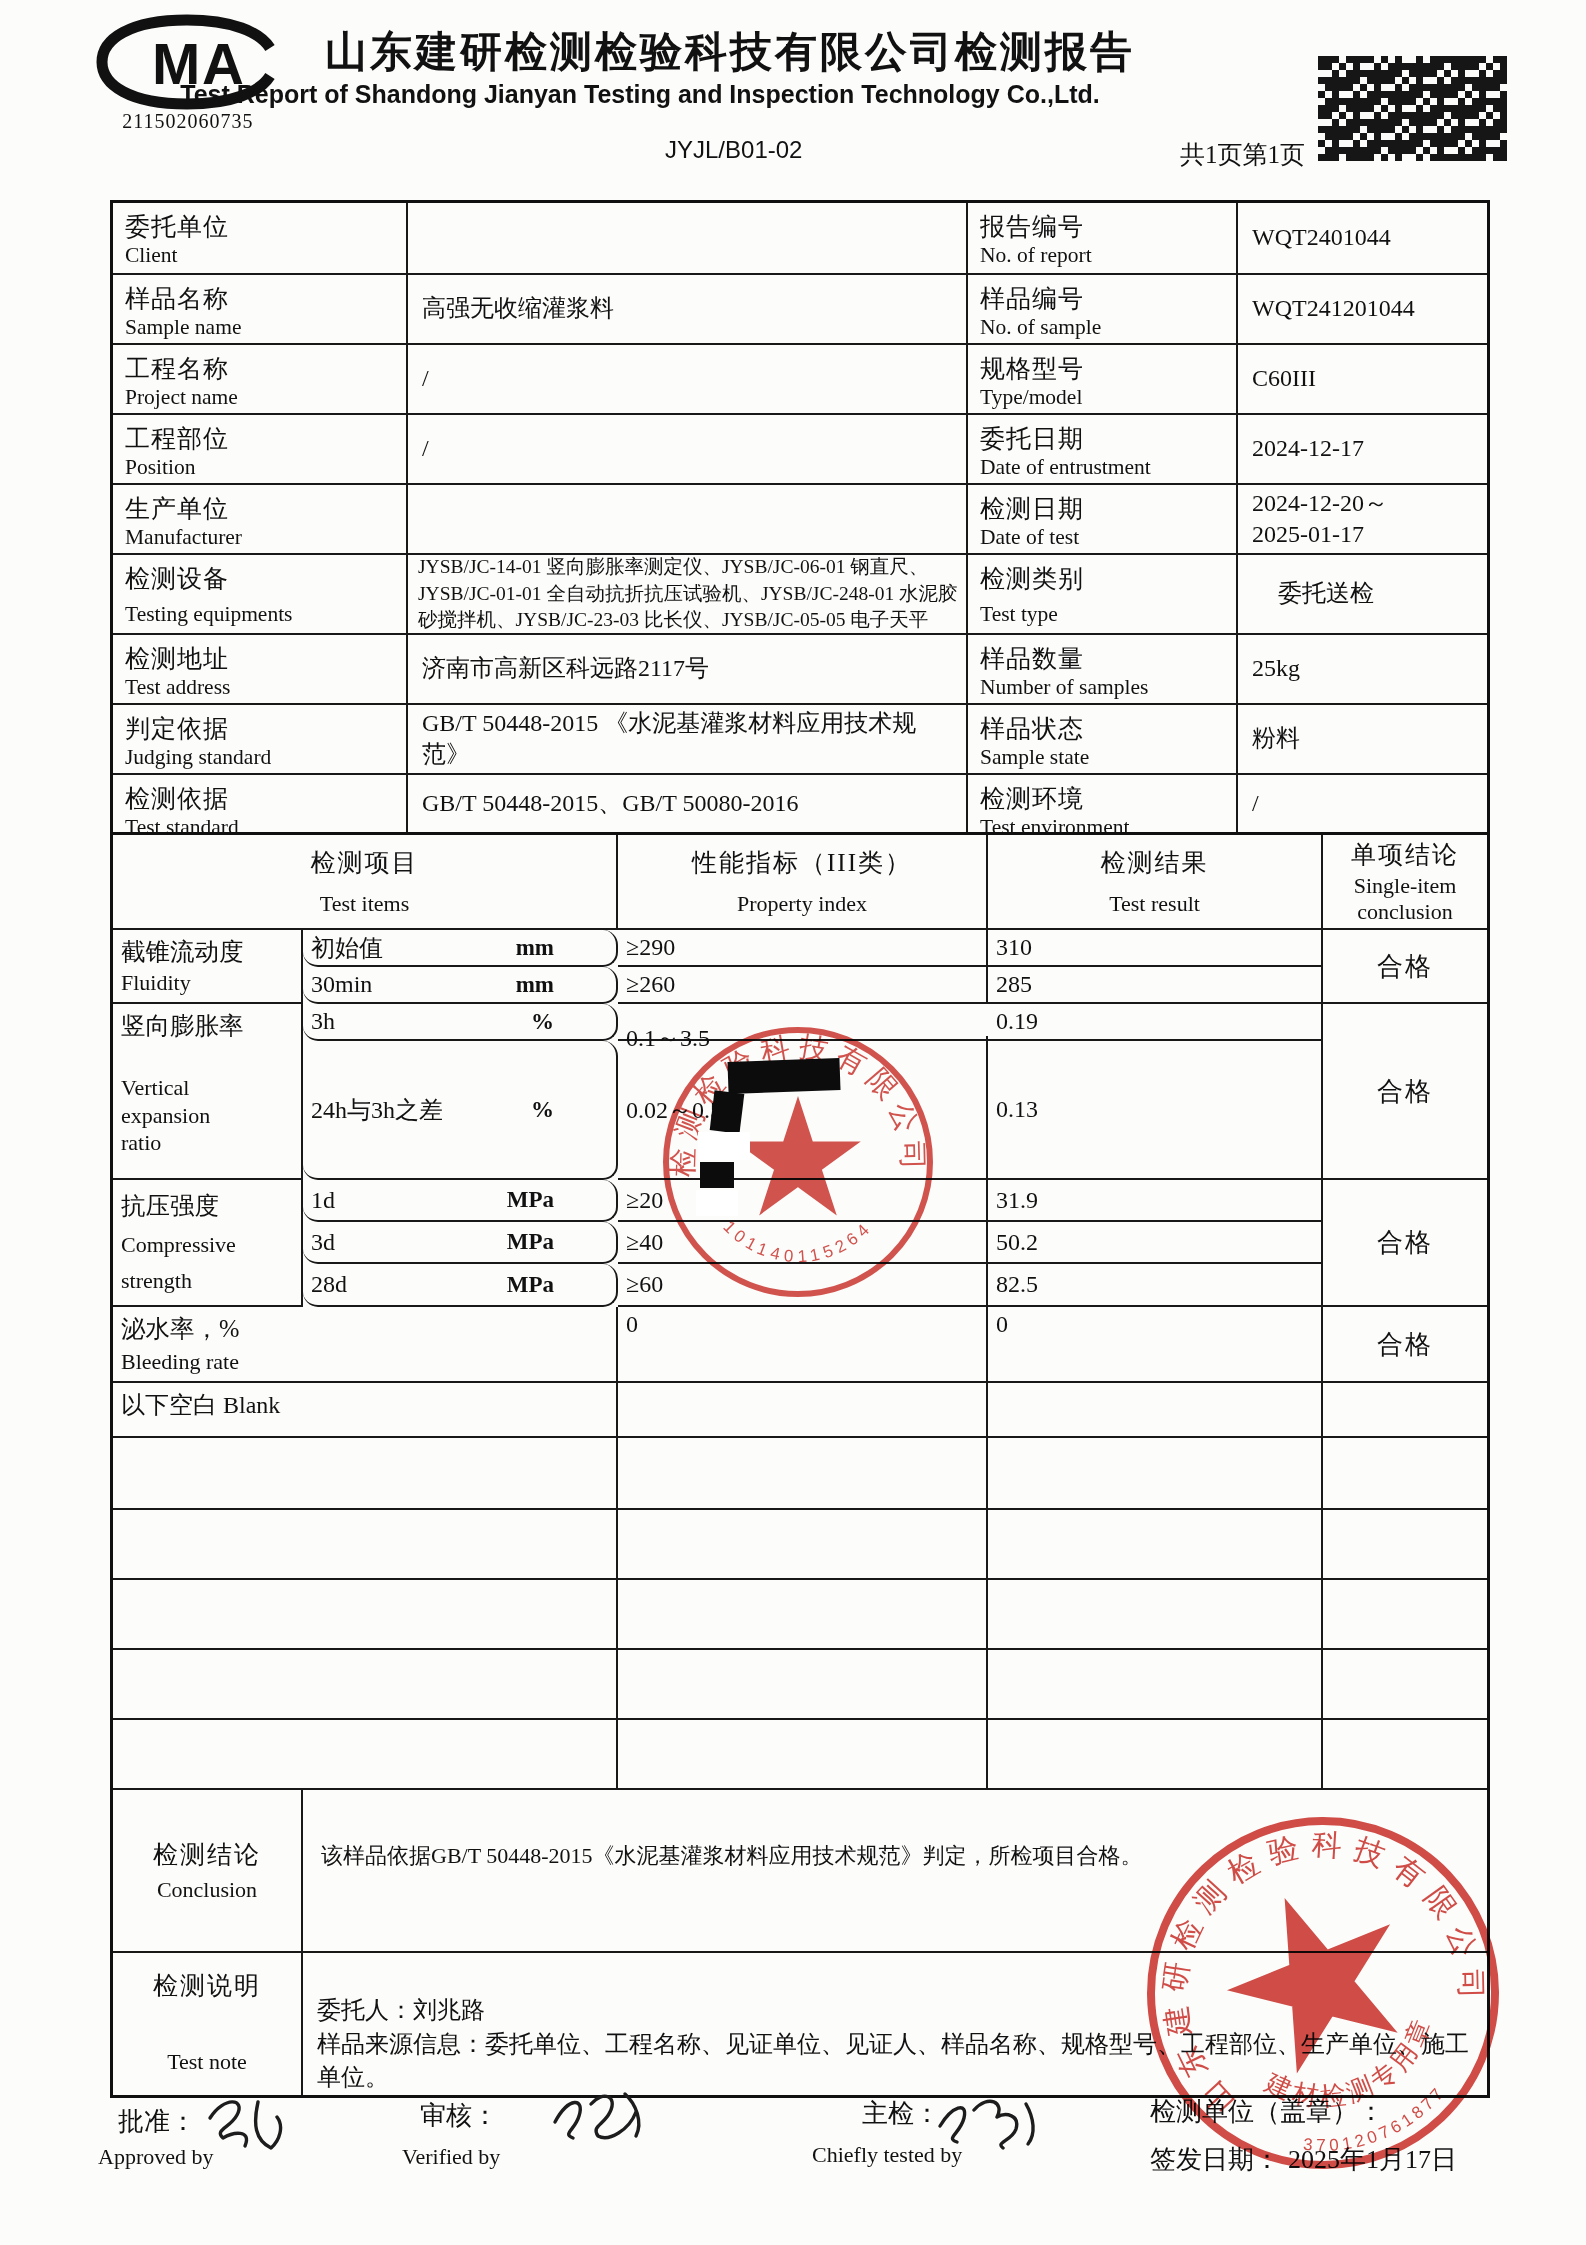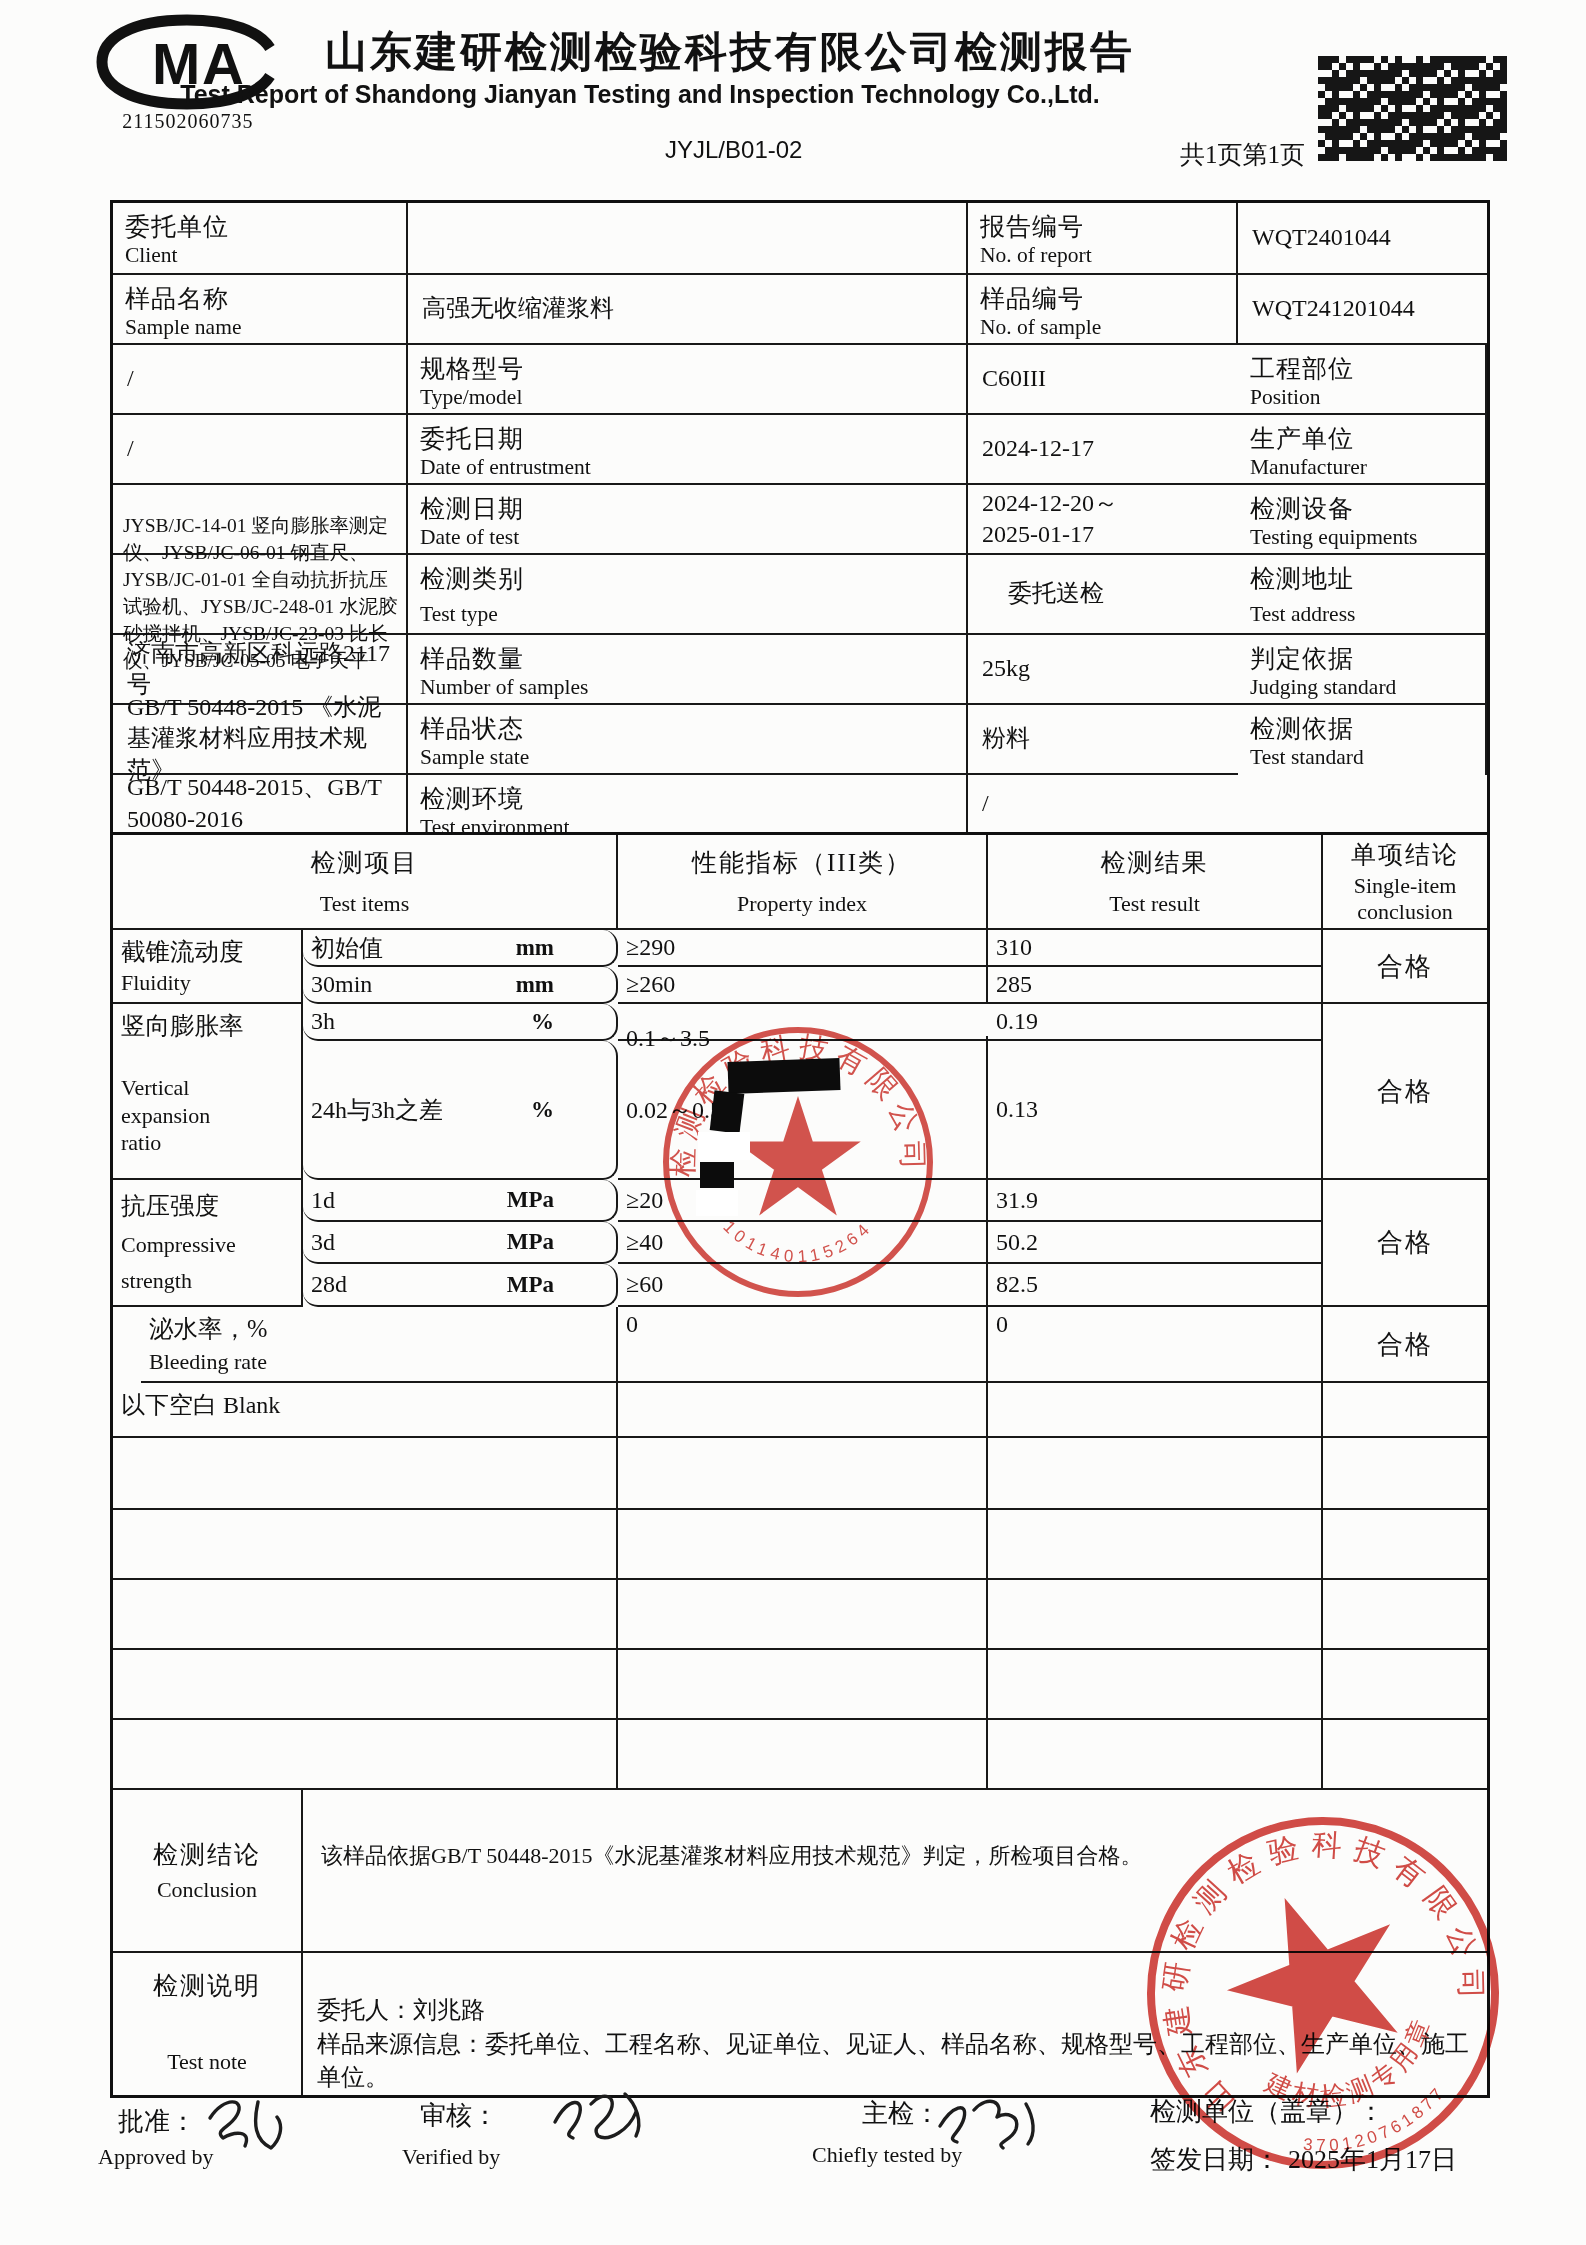--- a/index.html
+++ b/index.html
@@ -374,20 +374,24 @@
         <span class="cn">样品名称</span>
         <span class="en">Sample name</span>
       </div>
     <div class="c val br bb">高强无收缩灌浆料</div>
     <div class="c lab br bb">
         <span class="cn">样品编号</span>
         <span class="en">No. of sample</span>
       </div>
     <div class="c val bb">WQT241201044</div>
 
+    <div class="c lab br bb">
+        <span class="cn">工程名称</span>
+        <span class="en">Project name</span>
+      </div>
     <div class="c val br bb">/</div>
     <div class="c lab br bb">
         <span class="cn">规格型号</span>
         <span class="en">Type/model</span>
       </div>
     <div class="c val bb">C60III</div>
 
     <div class="c lab br bb">
         <span class="cn">工程部位</span>
         <span class="en">Position</span>
@@ -531,21 +535,21 @@
       </div>
     <div class="c body-cell br bb" style="grid-area:7/3/8/4;">≥40</div>
     <div class="c body-cell br bb" style="grid-area:7/4/8/5;">50.2</div>
     <div class="c sub br bb" style="grid-area:8/2/9/3;">
         <span>28d</span>
         <span class="unit">MPa</span>
       </div>
     <div class="c body-cell br bb" style="grid-area:8/3/9/4;">≥60</div>
     <div class="c body-cell br bb" style="grid-area:8/4/9/5;">82.5</div>
 
-    <div class="c gname br bb" style="grid-area:9/1/10/3;justify-content:space-between;margin-left:28px;">
+    <div class="c gname br bb" style="grid-area:9/1/10/3;justify-content:space-between;">
         <span class="cn">泌水率，%</span>
         <span class="en">Bleeding rate</span>
       </div>
     <div class="c body-cell br bb" style="grid-area:9/3/10/4;align-items:flex-start;padding-top:4px;">0</div>
     <div class="c body-cell br bb" style="grid-area:9/4/10/5;align-items:flex-start;padding-top:4px;">0</div>
     <div class="c pass bb" style="grid-area:9/5/10/6;">合格</div>
 
     <div class="c body-cell br bb" style="grid-area:10/1/11/3;align-items:flex-start;padding-top:6px;">以下空白 Blank</div>
     <div class="c br bb" style="grid-area:10/3/11/4;"></div>
     <div class="c br bb" style="grid-area:10/4/11/5;"></div>

